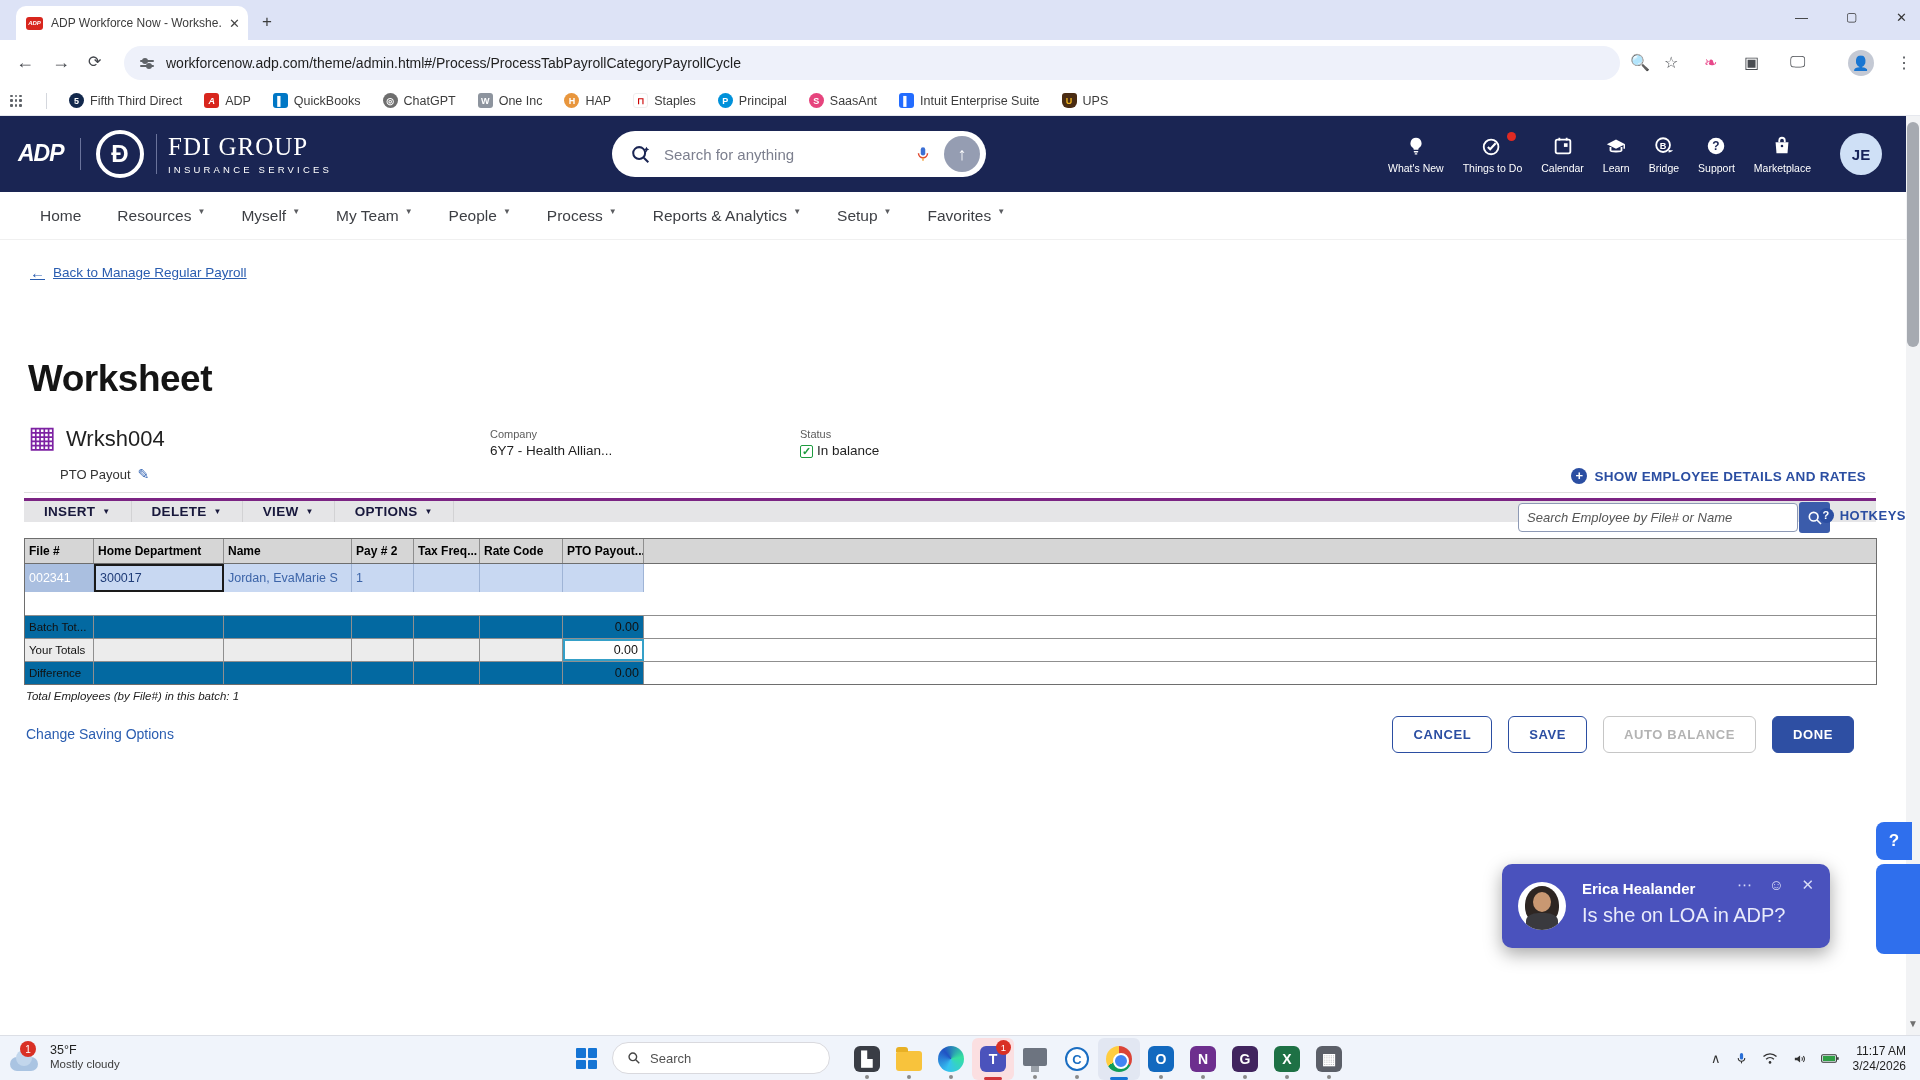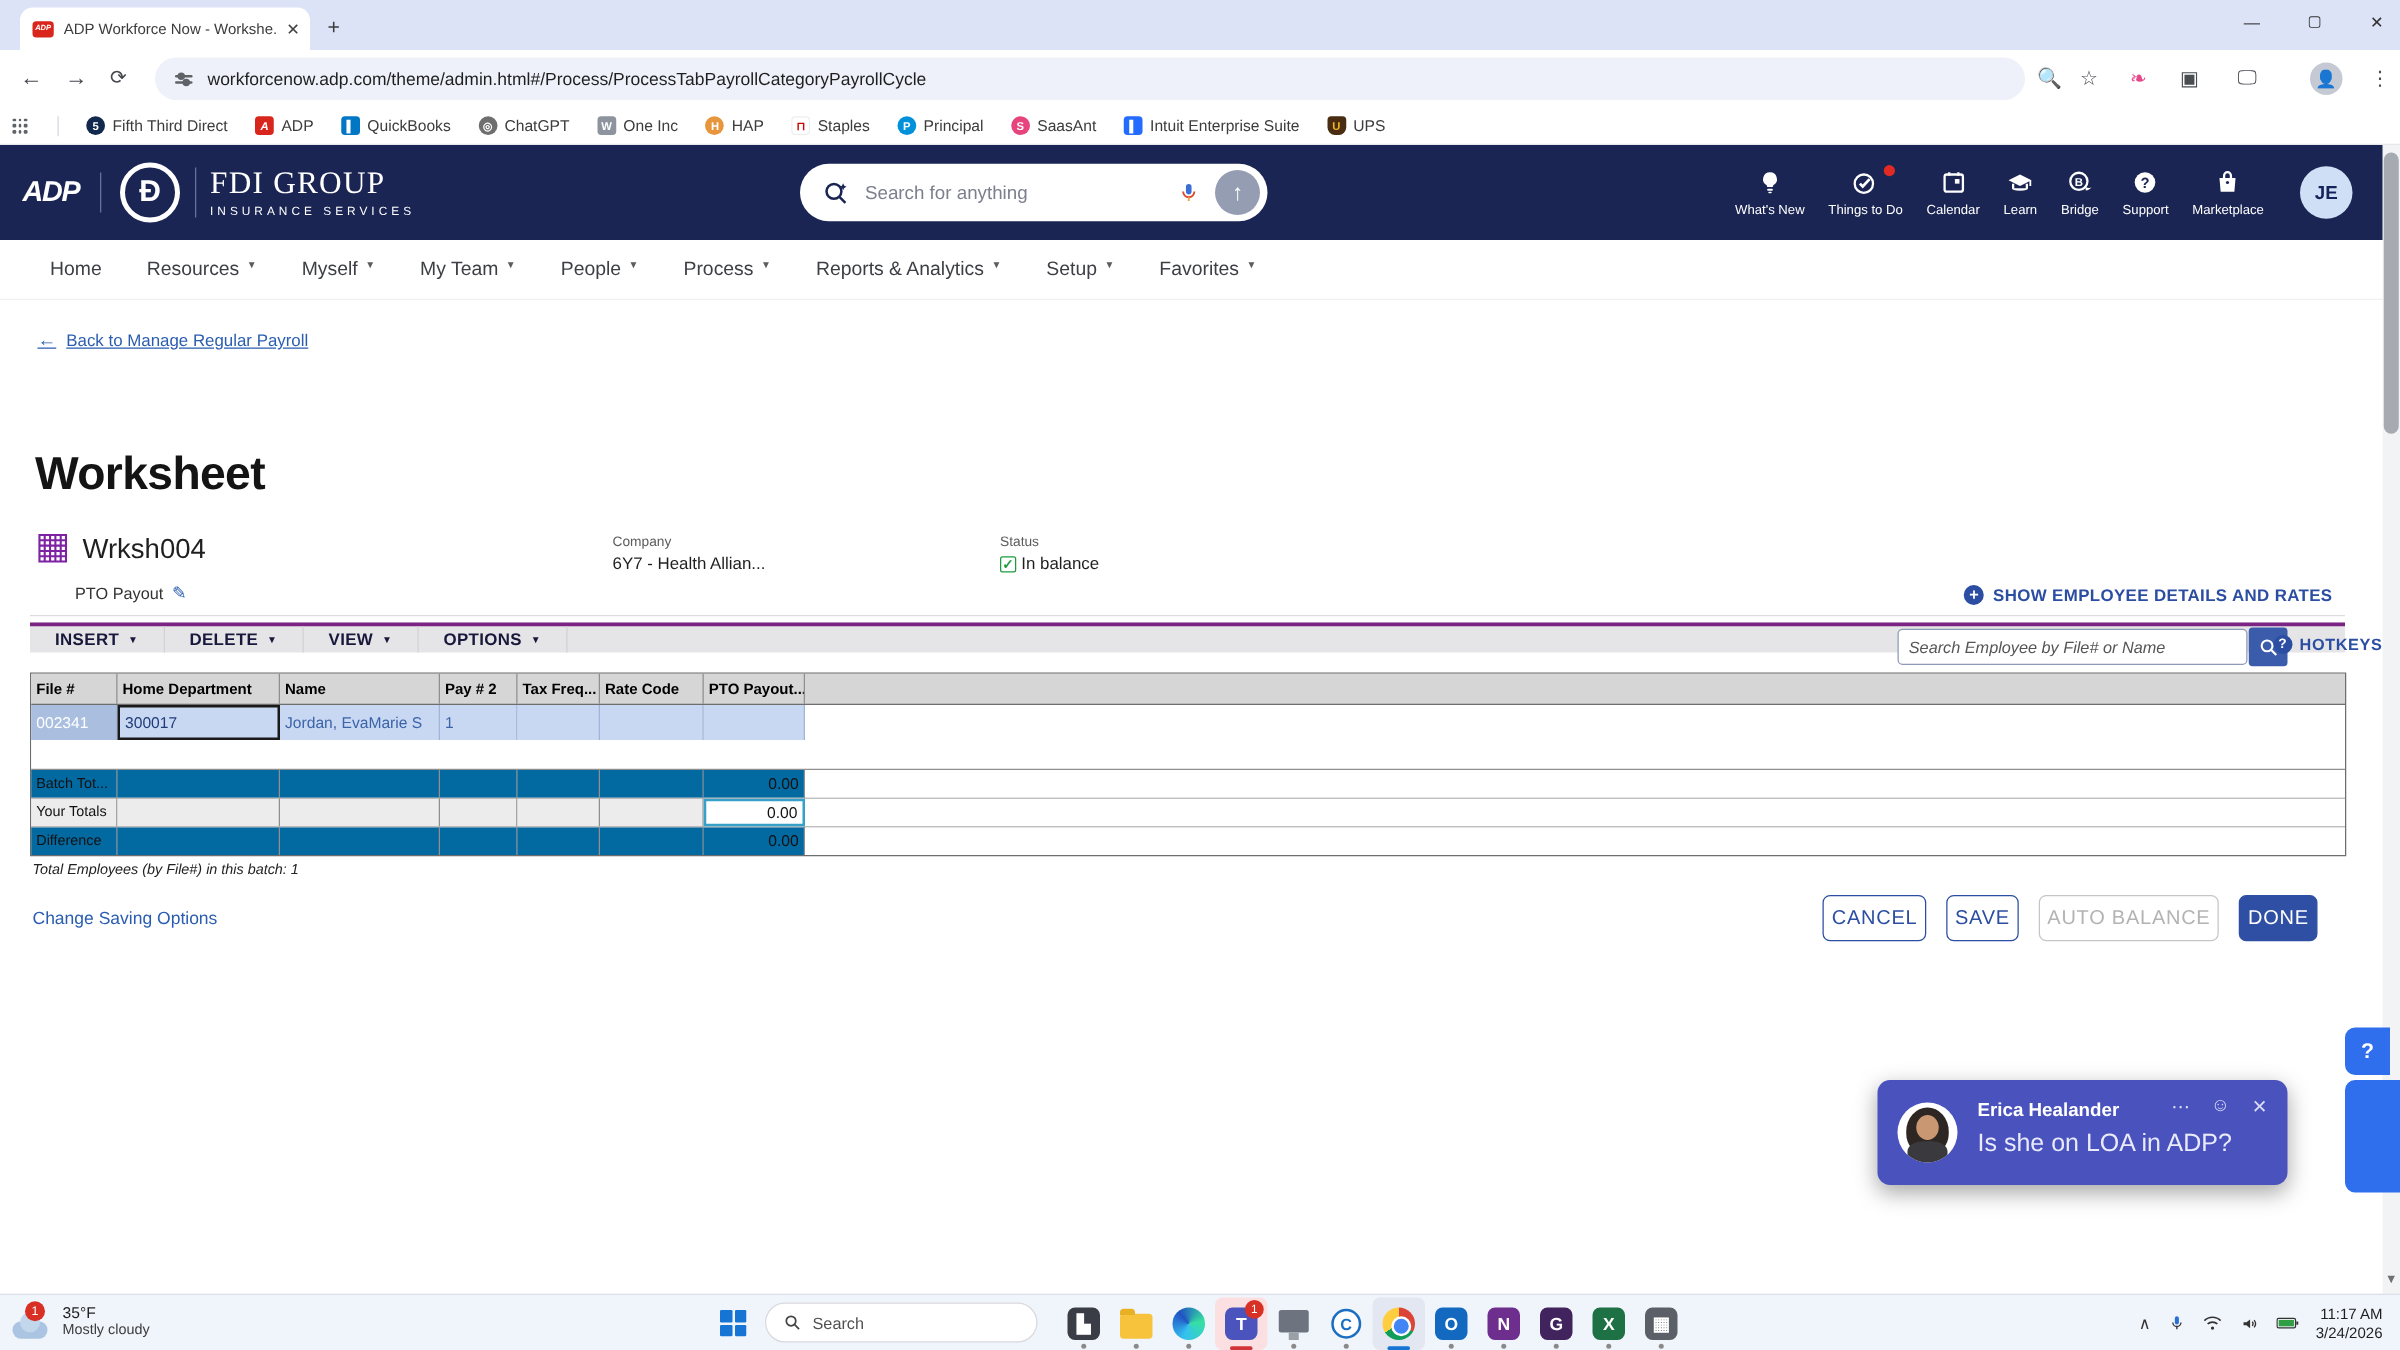--- a/index.html
+++ b/index.html
@@ -34,21 +34,21 @@
   .fav.round { border-radius:50%; }
 
   
   .adphead { position:absolute; left:0; top:116px; width:1920px; height:76px; background:#1a2553; color:#fff; }
   .adplogo { position:absolute; left:18px; top:24px; font-size:23px; font-weight:bold; font-style:italic; letter-spacing:-1px; }
   .hdiv { position:absolute; width:1px; background:#6a739b; }
   .fdicircle { position:absolute; left:96px; top:14px; width:48px; height:48px; border:4px solid #fff; border-radius:50%; display:flex; align-items:center; justify-content:center; font-size:24px; font-weight:bold; }
   .brand { position:absolute; left:168px; top:17px; }
   .brand-name { font-family:"Liberation Serif", serif; font-size:25px; letter-spacing:1px; }
   .brand-sub { font-size:9.5px; letter-spacing:3.2px; margin-top:3px; }
-  .hsearch { position:absolute; left:640px; top:15px; width:374px; height:46px; background:#fff; border-radius:23px; display:flex; align-items:center; padding:0 6px 0 18px; gap:12px; }
+  .hsearch { position:absolute; left:612px; top:15px; width:374px; height:46px; background:#fff; border-radius:23px; display:flex; align-items:center; padding:0 6px 0 18px; gap:12px; }
   .hsearch input { border:none; outline:none; flex:1; font-size:15px; color:#333; font-family:"Liberation Sans", sans-serif; background:transparent; }
   .hsearch input::placeholder { color:#7c7f8e; }
   .gobtn { width:36px; height:36px; border-radius:50%; background:#959db2; color:#fff; display:flex; align-items:center; justify-content:center; font-size:18px; flex:none; }
   .hicons { position:absolute; left:1388px; top:0; height:76px; display:flex; align-items:center; gap:19px; }
   .hitem { display:flex; flex-direction:column; align-items:center; gap:5px; position:relative; }
   .hitem svg { display:block; }
   .hitem span { font-size:10.5px; color:#fff; white-space:nowrap; }
   .reddot { position:absolute; top:-3px; right:6px; width:9px; height:9px; background:#e02a23; border-radius:50%; }
   .avatar-je { position:absolute; left:1840px; top:17px; width:42px; height:42px; border-radius:50%; background:#cfe0f6; color:#16235a; font-weight:bold; font-size:15px; display:flex; align-items:center; justify-content:center; }
 
@@ -99,21 +99,21 @@
   .trow { height:23px; border-top:1px solid #8f8f8f; }
   .trow .gcell { font-size:12px; color:#111; background:#0369a1; }
   .trow .lab { font-size:11.5px; }
   .trow .val { justify-content:flex-end; font-size:12.5px; }
   .trow.gray .gcell { background:#ececec; }
   .trow.gray .val { background:#fff; border:2px solid #35a0c8; }
   .trow .tail { flex:1; border-right:none; background:#fff !important; }
   .footnote { position:absolute; left:26px; top:450px; font-size:11.5px; font-style:italic; color:#222; }
   .changesave { position:absolute; left:26px; top:486px; font-size:14px; color:#2a5db0; }
   .actionrow { position:absolute; right:52px; top:476px; display:flex; gap:16px; }
-  .btn { height:37px; padding:0 6px; border-radius:6px; font-size:16px; font-weight:normal; letter-spacing:0.6px; display:flex; align-items:center; justify-content:center; background:#fff; }
+  .btn { height:37px; padding:0 20px; border-radius:6px; font-size:13px; font-weight:bold; letter-spacing:0.6px; display:flex; align-items:center; justify-content:center; background:#fff; }
   .btn.outline { border:1.5px solid #2b4ea2; color:#2b4ea2; }
   .btn.disabled { border:1.5px solid #c6c6c6; color:#b3b3b3; }
   .btn.primary { background:#2e4fa3; color:#fff; border:1.5px solid #2e4fa3; }
 
   
   .helptab { position:absolute; left:1876px; top:822px; width:36px; height:38px; background:#2f6fed; border-radius:8px 0 0 8px; color:#fff; font-weight:bold; font-size:17px; display:flex; align-items:center; justify-content:center; z-index:5; }
   .helptab2 { position:absolute; left:1876px; top:864px; width:44px; height:90px; background:#2f6fed; border-radius:8px 0 0 8px; z-index:4; }
   .teamscard { position:absolute; left:1502px; top:864px; width:328px; height:84px; background:#4a52bd; border-radius:10px; box-shadow:0 6px 18px rgba(0,0,0,0.35); z-index:20; color:#fff; }
   .tavatar { position:absolute; left:16px; top:18px; width:48px; height:48px; border-radius:50%; background:#fff; overflow:hidden; }
   .tav-hair { position:absolute; left:7px; top:4px; width:34px; height:38px; border-radius:50% 50% 45% 45%; background:#2e2622; }

